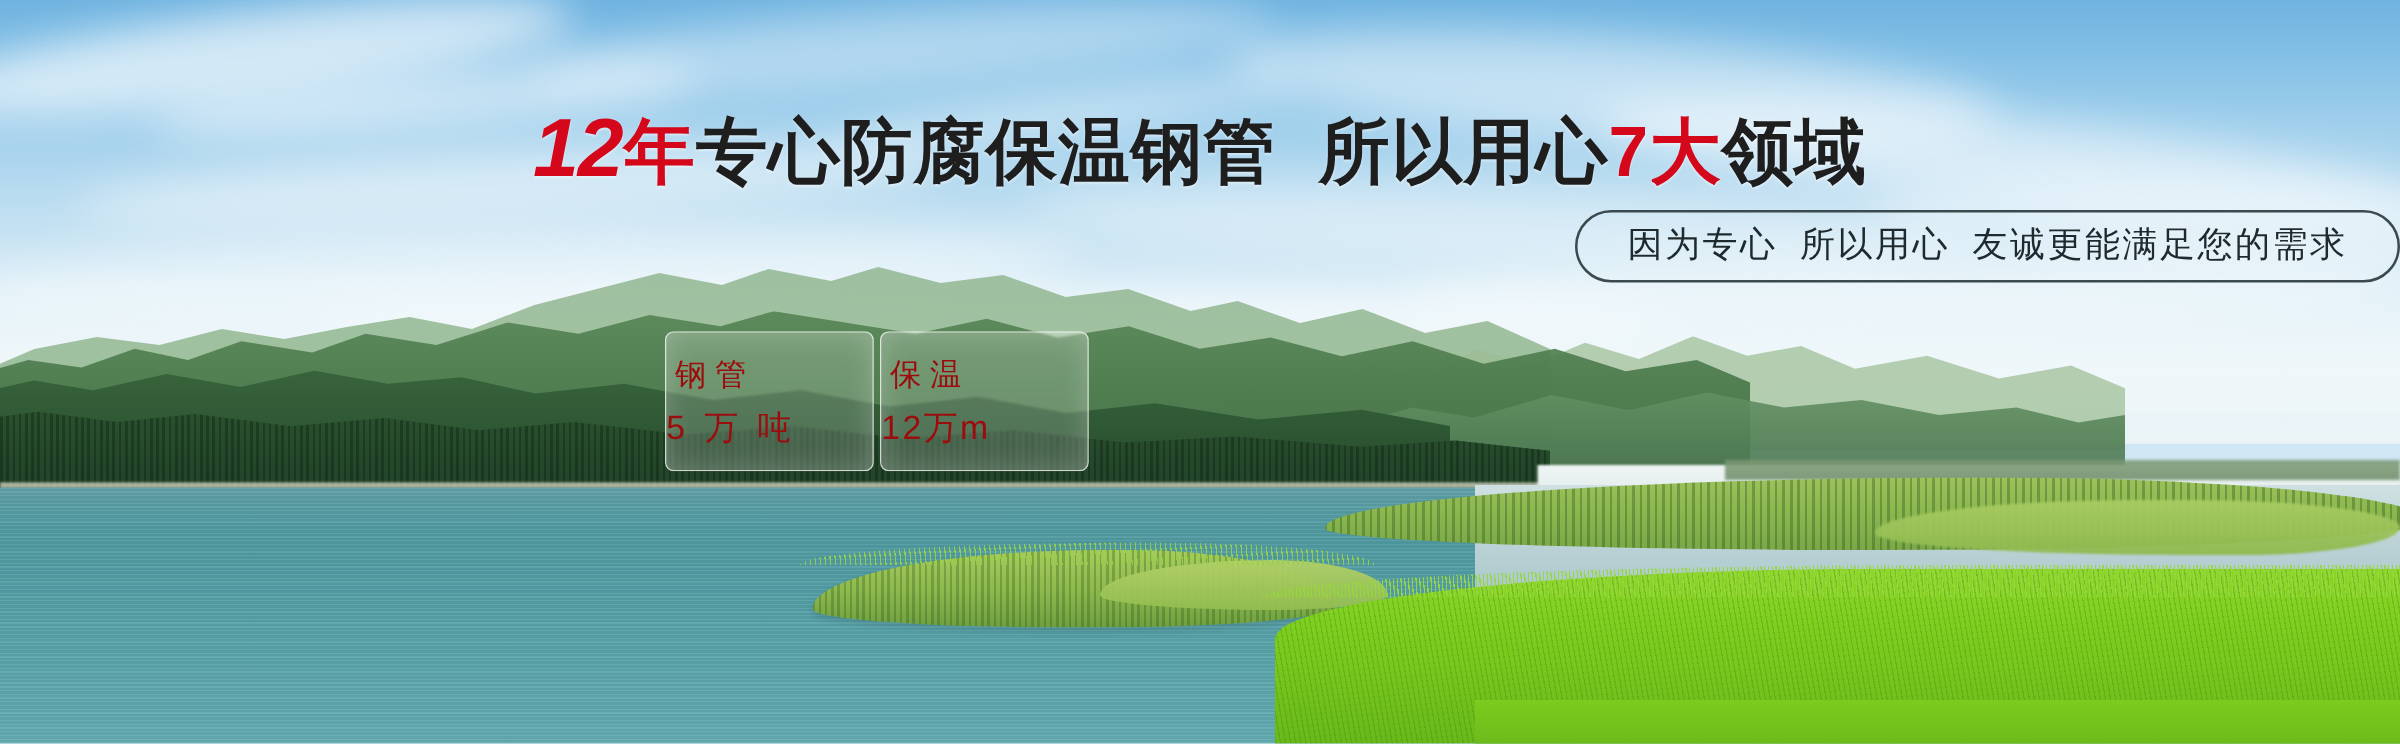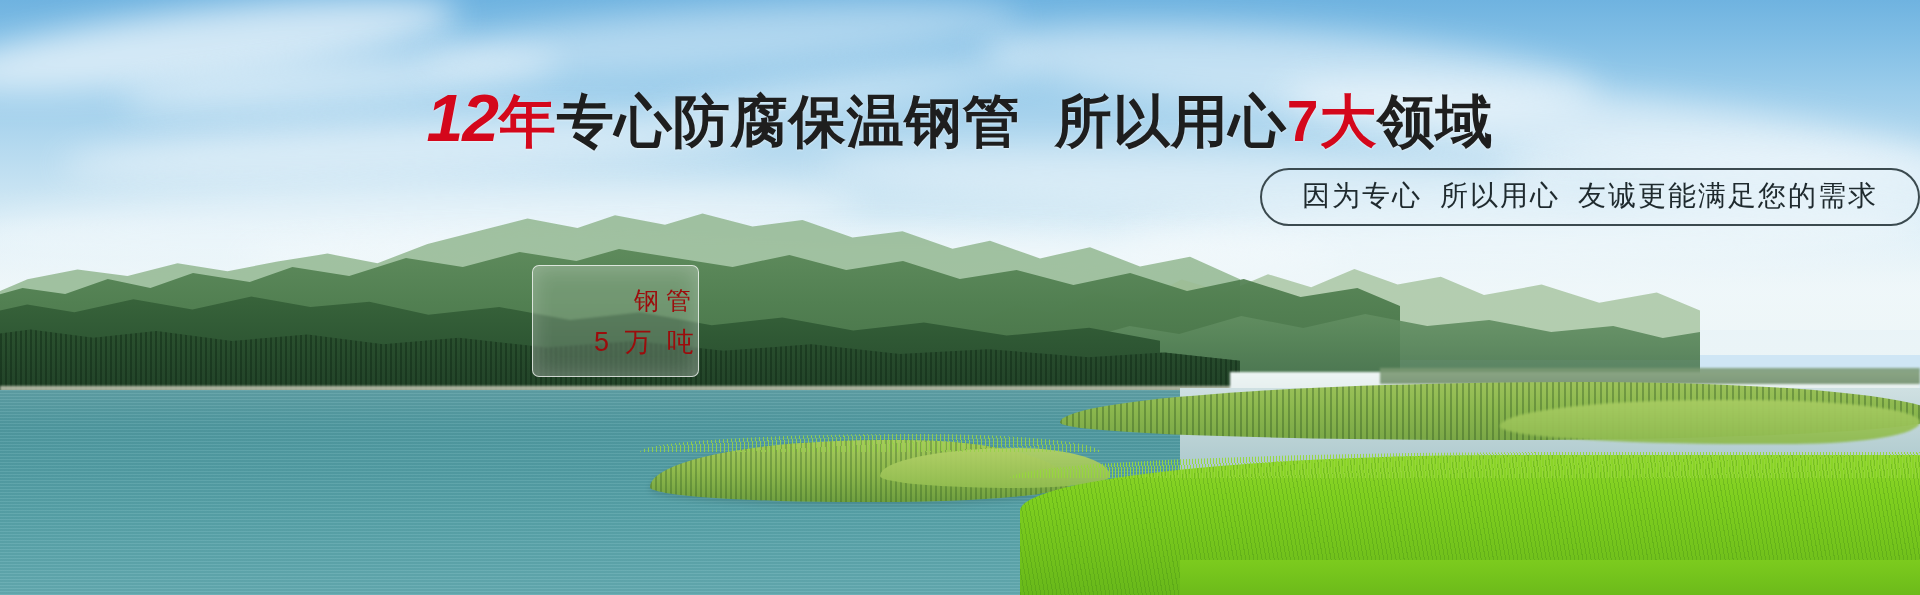--- a/index.html
+++ b/index.html
@@ -217,21 +217,21 @@
   }
   .card{
     width:165px;
     height:110px;
     border:1px solid rgba(255,255,255,.75);
     border-radius:7px;
     background:rgba(255,255,255,.18);
     backdrop-filter:blur(1px);
     display:flex;
     flex-direction:column;
-    align-items:flex-end;
+    align-items:flex-start;
     justify-content:center;
     box-shadow:inset 0 0 22px rgba(255,255,255,.22);
   }
   .card .label{
     font-size:25px;
     line-height:30px;
     letter-spacing:7px;
     text-indent:7px;
     color:#9c0c0c;
     margin-bottom:12px;
@@ -304,17 +304,21 @@
     </div>
 
     <div class="cards">
 
       <div class="card">
         <div class="label">钢管</div>
         <div class="value"><span class="thin">5 万 吨</span></div>
       </div>
 
 
+      <div class="card">
+        <div class="label">保温</div>
+        <div class="value"><span>12万m</span></div>
+      </div>
 
     </div>
 
   </div>
 </div>
 
 </body></html>

